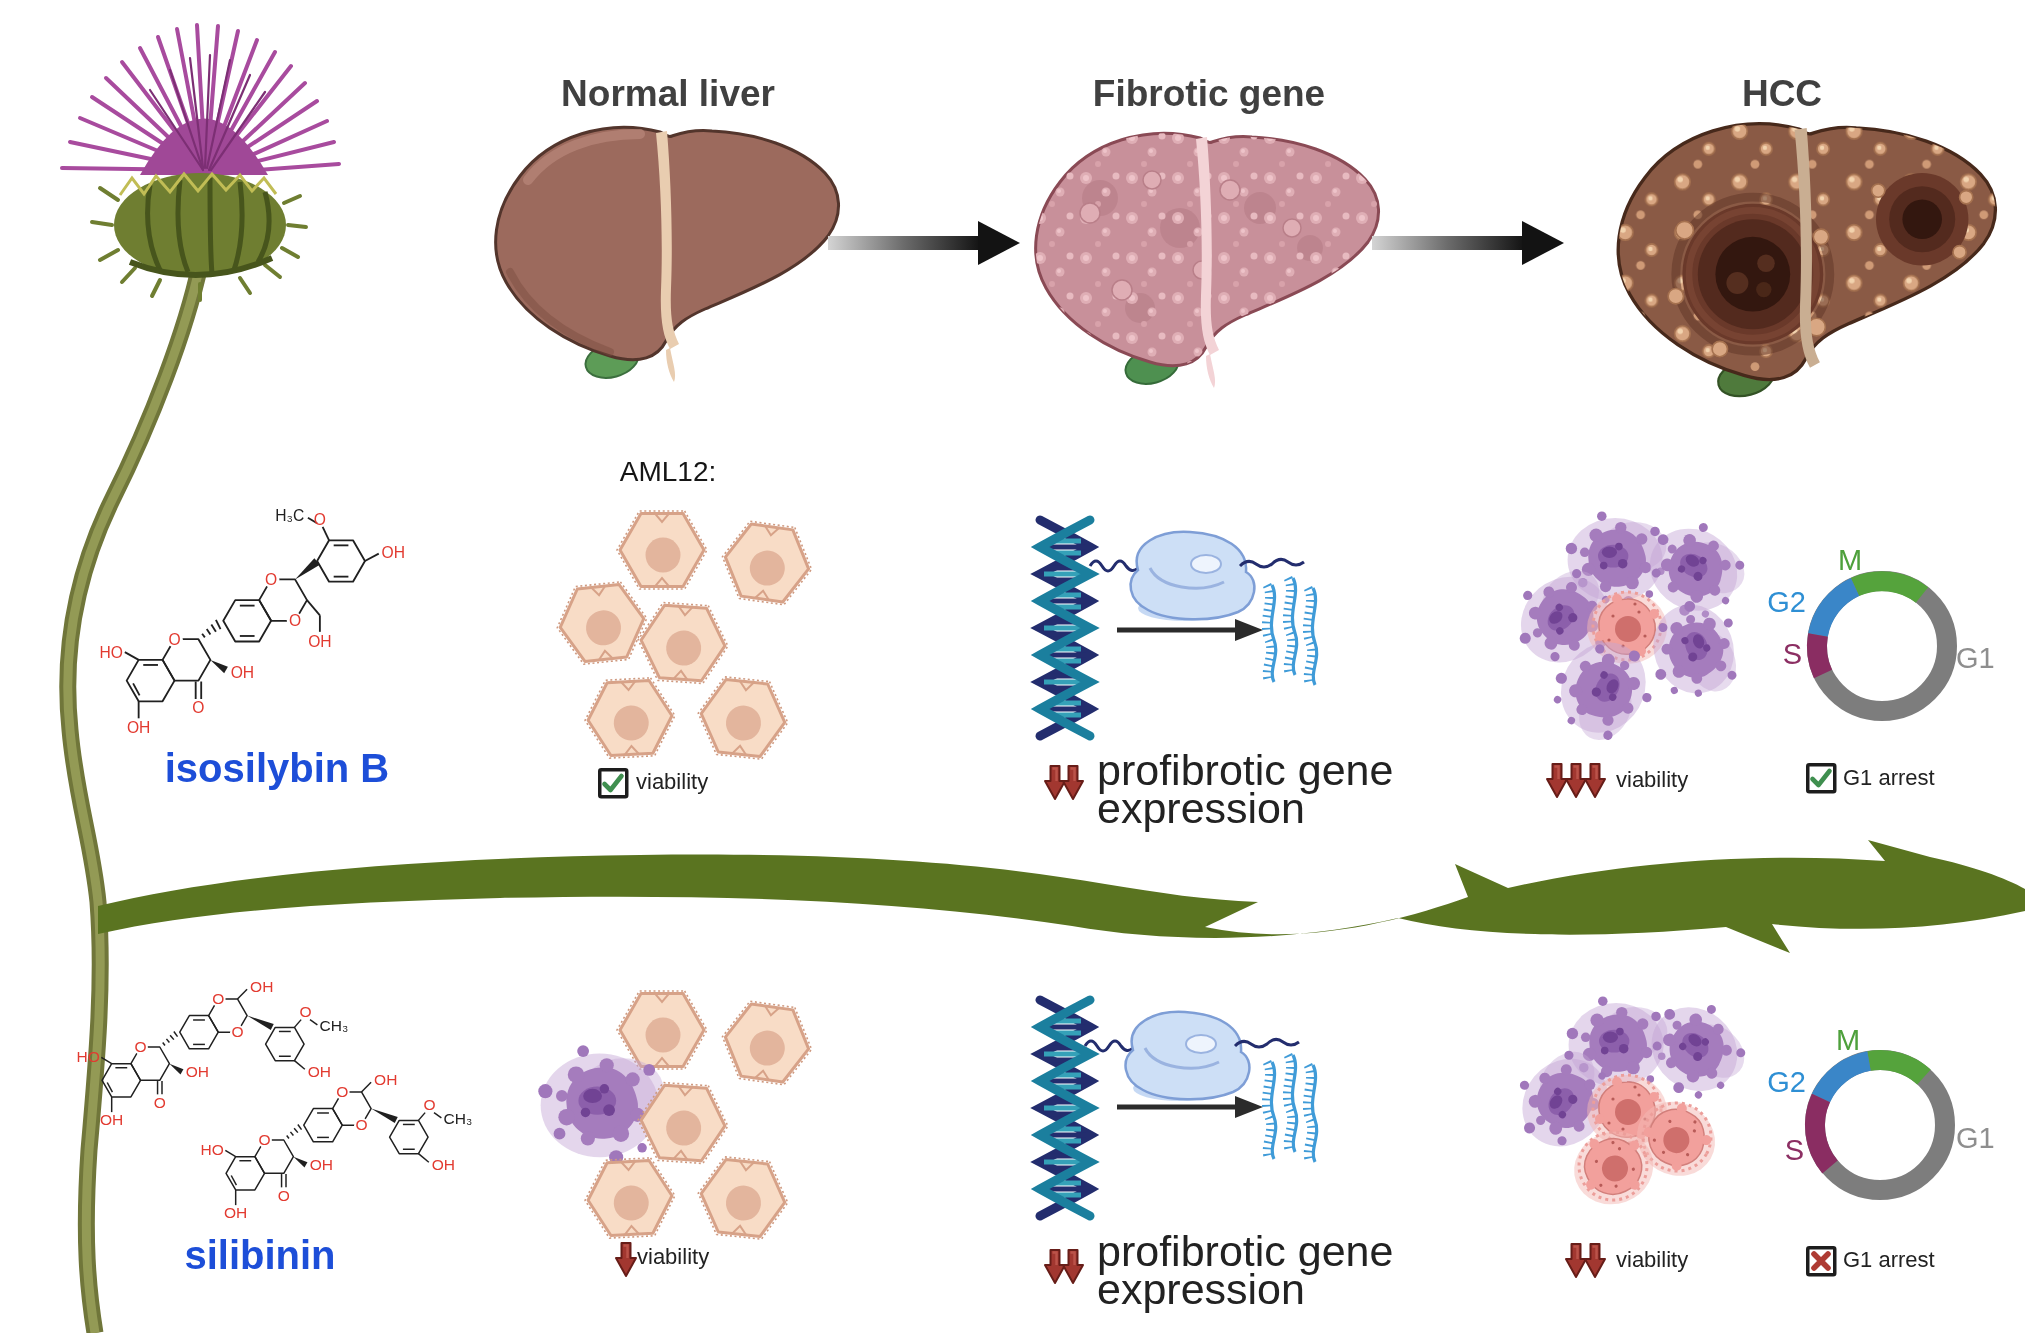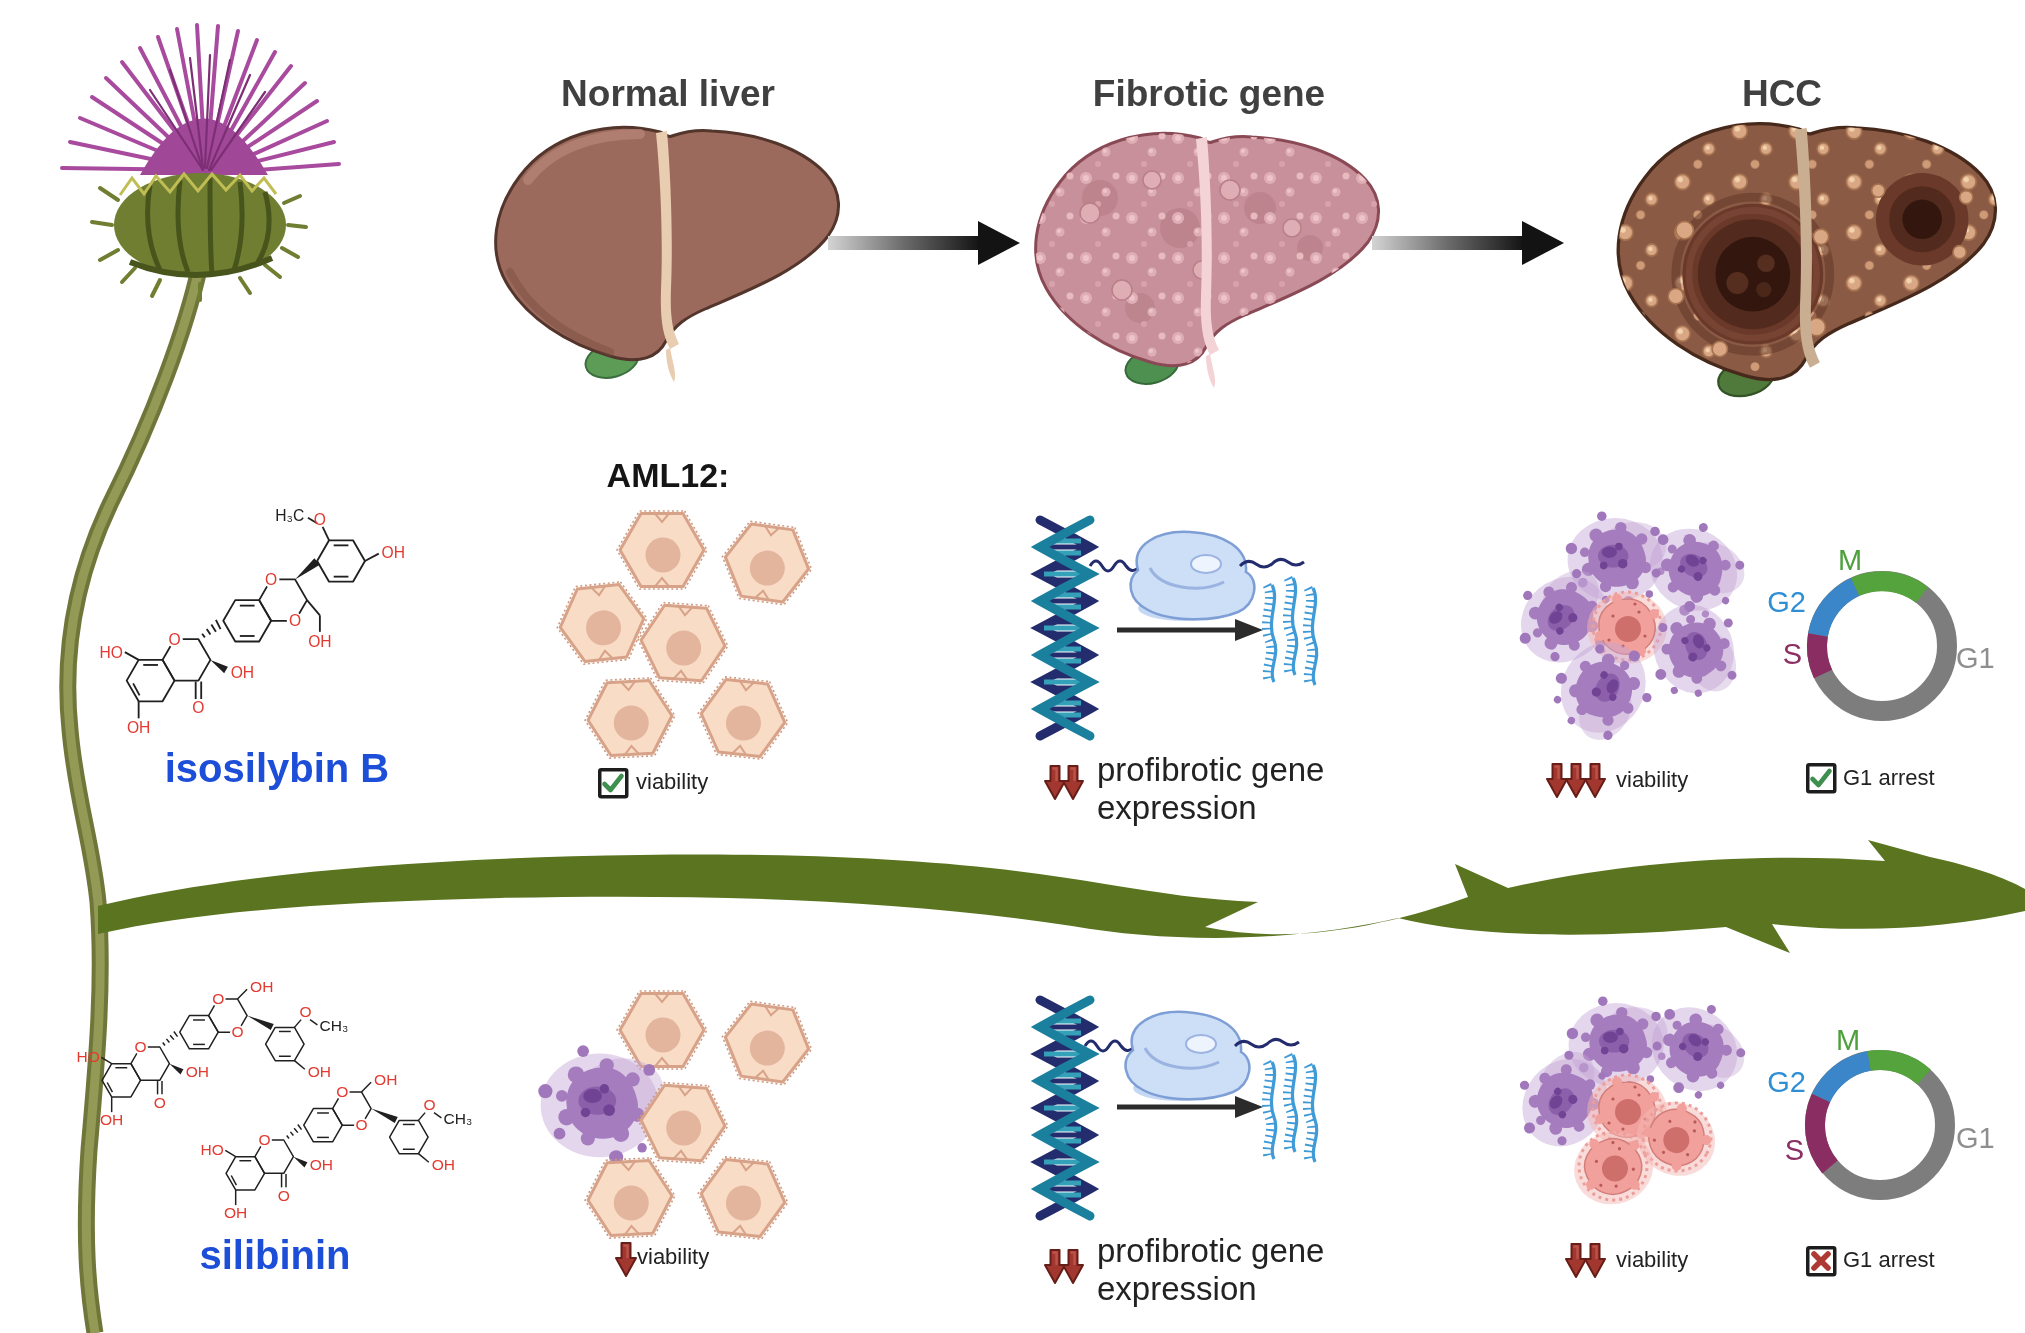--- a/index.html
+++ b/index.html
@@ -1,23 +1,23 @@
 <!DOCTYPE html>
 <html><head>
 <meta charset="utf-8">
 <style>
   html,body{margin:0;padding:0;background:#fff}
   #stage{position:relative;width:2025px;height:1333px;background:#fff;overflow:hidden;
          font-family:"Liberation Sans",sans-serif}
   .abs{position:absolute}
   .h1{font-size:37px;font-weight:bold;color:#404040;white-space:nowrap;transform:translateX(-50%)}
-  .h2{font-size:34px;font-weight:bold;color:#151515;white-space:nowrap;transform:translateX(-50%)}
+  .h2{font-size:28px;font-weight:normal;color:#151515;white-space:nowrap;transform:translateX(-50%)}
   .compound{font-size:40px;font-weight:bold;color:#1d4ed8;white-space:nowrap;transform:translateX(-50%)}
   .result{font-size:22px;color:#222;white-space:nowrap}
-  .result2{font-size:33px;color:#222;line-height:38px;white-space:nowrap}
+  .result2{font-size:43px;color:#222;line-height:38px;white-space:nowrap}
   svg{position:absolute;left:0;top:0}
   .bond{stroke:#202020;stroke-width:2;fill:none;stroke-linejoin:round}
   .wedge{fill:#202020;stroke:none}
   .atom{fill:#e23a30;font-family:"Liberation Sans",sans-serif}
 </style>
 </head>
 <body>
 <div id="stage">
 
 <svg width="2025" height="1333" viewBox="0 0 2025 1333">
@@ -529,21 +529,21 @@
 <use href="#gXbox" transform="translate(1806,1246)"></use>
 </svg>
 
 <div class="abs h1" style="left:668px;top:73px">Normal liver</div>
 <div class="abs h1" style="left:1209px;top:73px">Fibrotic gene</div>
 <div class="abs h1" style="left:1782px;top:73px">HCC</div>
 
 <div class="abs h2" style="left:668px;top:456px">AML12:</div>
 
 <div class="abs compound" style="left:277px;top:746px">isosilybin B</div>
-<div class="abs compound" style="left:275px;top:1233px">silibinin</div>
+<div class="abs compound" style="left:260px;top:1233px">silibinin</div>
 
 <div class="abs result" style="left:636px;top:769px">viability</div>
 <div class="abs result2" style="left:1097px;top:751px">
   <span style="display:block">profibrotic gene</span>
   <span style="display:block">expression</span>
 </div>
 <div class="abs result" style="left:1616px;top:767px">viability</div>
 <div class="abs result" style="left:1843px;top:765px">G1 arrest</div>
 
 <div class="abs result" style="left:637px;top:1244px">viability</div>

